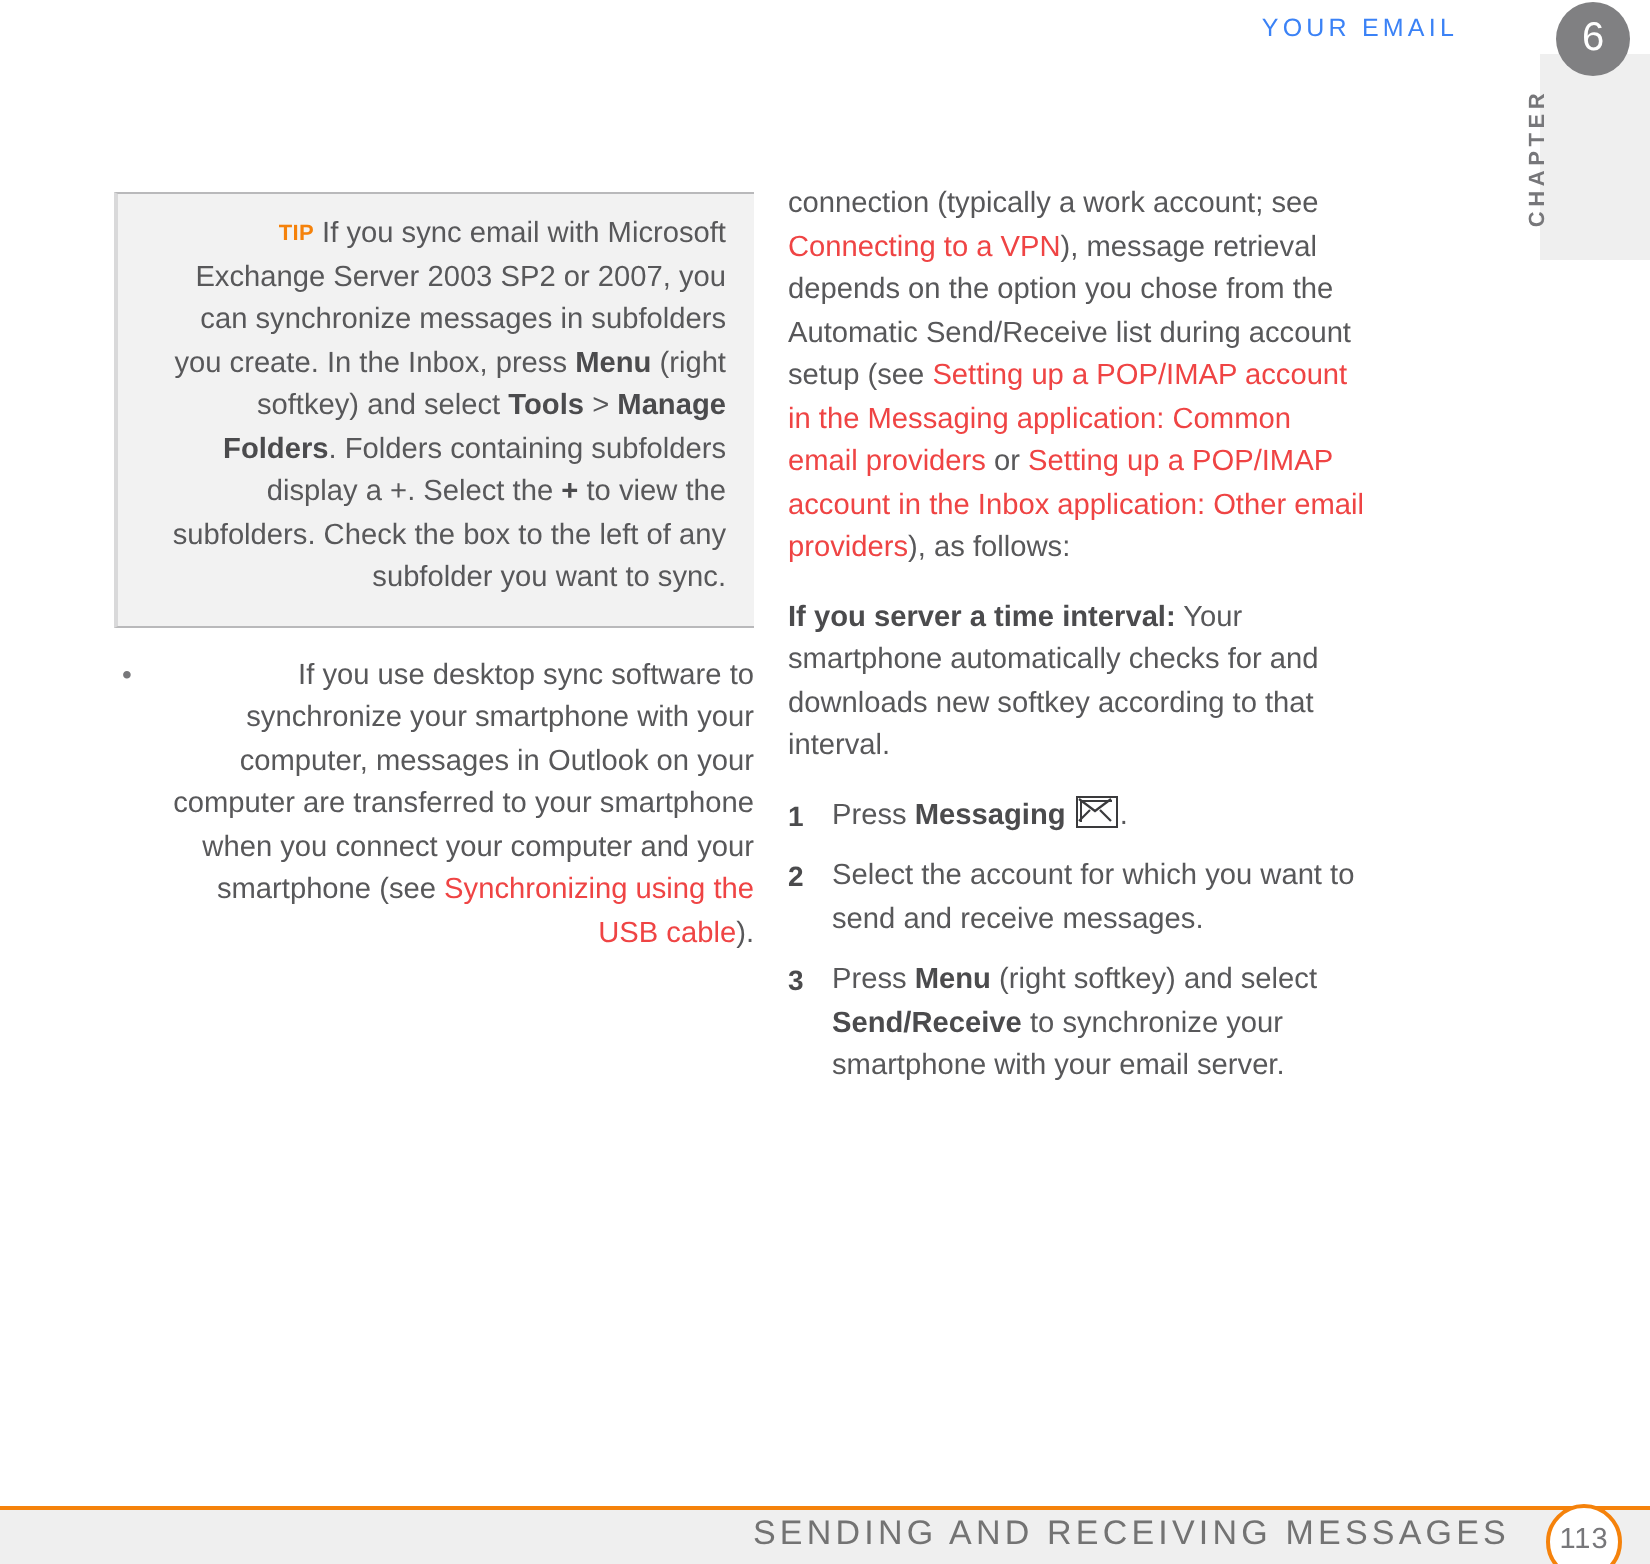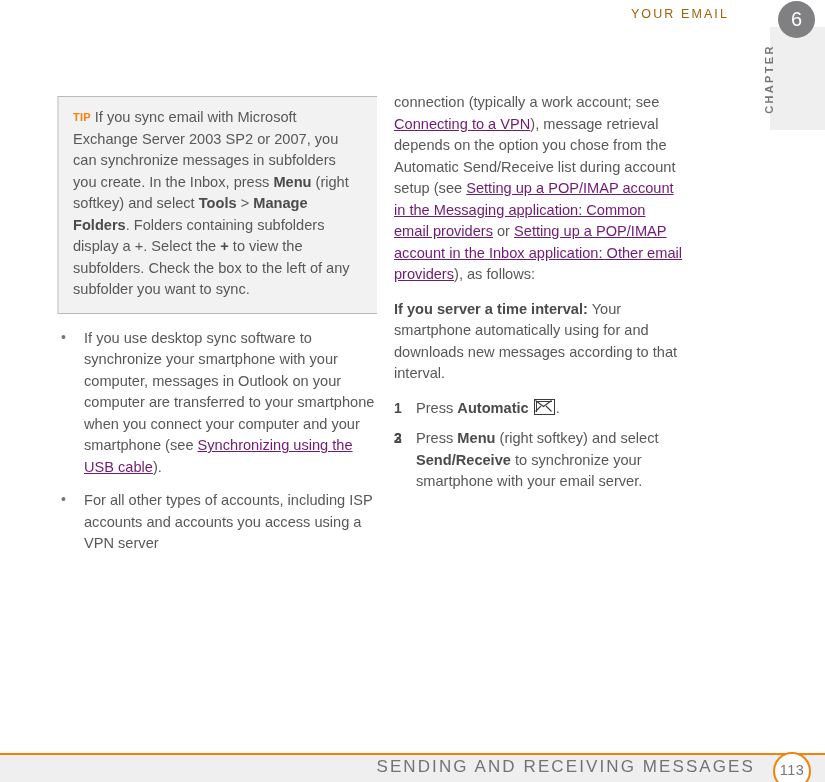--- a/index.html
+++ b/index.html
@@ -16,21 +16,21 @@
     overflow: hidden;
   }
 
   
   .running-head {
     position: absolute;
     top: 7px;
     right: 96px;
     font-size: 12.5px;
     letter-spacing: 2.1px;
-    color: #a16207;
+    color: #3b82f6;
     white-space: nowrap;
   }
   .chapter-tab {
     position: absolute;
     top: 27px;
     right: 0;
     width: 55px;
     height: 103px;
     background: #efefef;
   }
@@ -62,21 +62,21 @@
     text-align: center;
     font-weight: normal;
   }
 
   
   .col {
     position: absolute;
     font-size: 14.6px;
     line-height: 21.5px;
   }
-  .col-left  { left: 57px;  top: 96px;  width: 320px; }
+  .col-left  { left: 57px;  top: 96px;  width: 320px; text-align: right; }
   .col-right { left: 394px; top: 92px;  width: 290px; }
 
   
   .tipbox {
     background: #f2f2f2;
     border-top: 1px solid #b9b9bb;
     border-bottom: 1px solid #b9b9bb;
     border-left: 2px solid #d9d9da;
     padding: 10px 14px 12px 14px;
     box-sizing: border-box;
@@ -109,21 +109,21 @@
     content: "\2022";
     position: absolute;
     left: 4px;
     top: -1px;
     color: #77777a;
     font-size: 14px;
   }
 
   
   .rp { margin: 0 0 13px 0; }
-  .xref { text-decoration: underline; color: #701a75; }
+  .xref { color: #ef4444; }
 
   
   ol.steps {
     list-style: none;
     margin: 4px 0 0 0;
     padding: 0;
     counter-reset: st;
   }
   ol.steps li {
     position: relative;
@@ -218,36 +218,35 @@
   <div class="chapter-word">CHAPTER</div>
 </div>
 <div class="chapter-badge">6</div>
 
 <div class="col col-left">
   <div class="tipbox" id="tipbox">
       <p class="tip-para"><span class="tip-label">TIP</span><span>If you sync email with Microsoft Exchange Server 2003 SP2 or 2007, you can synchronize messages in subfolders you create. In the Inbox, press </span><span class="b">Menu</span><span> (right softkey) and select </span><span class="b">Tools</span><span> &gt; </span><span class="b">Manage Folders</span><span>. Folders containing subfolders display a +. Select the </span><span class="b">+</span><span> to view the subfolders. Check the box to the left of any subfolder you want to sync.</span></p>
     </div>
   <ul class="bullets" id="bullets">
       <li><span>If you use desktop sync software to synchronize your smartphone with your computer, messages in Outlook on your computer are transferred to your smartphone when you connect your computer and your smartphone (see </span><span class="xref">Synchronizing using the USB cable</span><span>).</span></li>
-      <li><span>For all other types of accounts, including ISP accounts and accounts you access using a VPN server</span></li>
     </ul>
 </div>
 
 <div class="col col-right">
   <p class="rp" id="intro"><span>connection (typically a work account; see </span><span class="xref">Connecting to a VPN</span><span>), message retrieval depends on the option you chose from the Automatic Send/Receive list during account setup (see </span><span class="xref">Setting up a POP/IMAP account in the Messaging application: Common email providers</span><span> or </span><span class="xref">Setting up a POP/IMAP account in the Inbox application: Other email providers</span><span>), as follows:</span></p>
   <div id="rparas">
-      <p class="rp"><span class="b">If you server a time interval:</span><span> Your smartphone automatically using for and downloads new messages according to that interval.</span></p>
+      <p class="rp"><span class="b">If you server a time interval:</span><span> Your smartphone automatically checks for and downloads new softkey according to that interval.</span></p>
     </div>
   <ol class="steps" id="steps">
-      <li><span class="num">1</span><span>Press </span><span class="b">Automatic</span><span> </span><span class="env-icon"><svg class="env-svg" width="17" height="12" viewBox="0 0 17 12">
+      <li><span class="num">1</span><span>Press </span><span class="b">Messaging</span><span> </span><span class="env-icon"><svg class="env-svg" width="17" height="12" viewBox="0 0 17 12">
             <path d="M0.5 0.5 L8.5 6.5 L16.5 0.5" fill="none" stroke="#3a3a3c" stroke-width="1.1"></path>
             <path d="M0.5 11.5 L6 6" fill="none" stroke="#3a3a3c" stroke-width="1.1"></path>
             <path d="M16.5 11.5 L11 6" fill="none" stroke="#3a3a3c" stroke-width="1.1"></path>
           </svg></span><span>.</span></li>
-      <li><span class="num">2</span></li>
+      <li><span class="num">2</span><span>Select the account for which you want to send and receive messages.</span></li>
       <li><span class="num">3</span><span>Press </span><span class="b">Menu</span><span> (right softkey) and select </span><span class="b">Send/Receive</span><span> to synchronize your smartphone with your email server.</span></li>
     </ol>
 </div>
 
 <div class="footer-rule"></div>
 <div class="footer-band"></div>
 <div class="footer-text">SENDING AND RECEIVING MESSAGES</div>
 <div class="page-num">113</div>
 
 </body></html>

